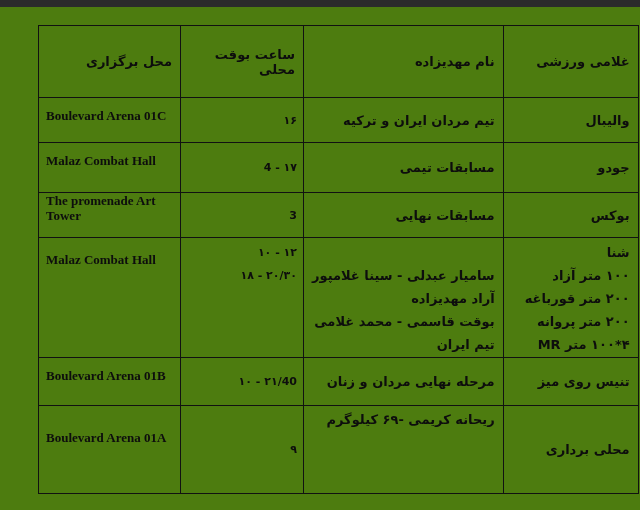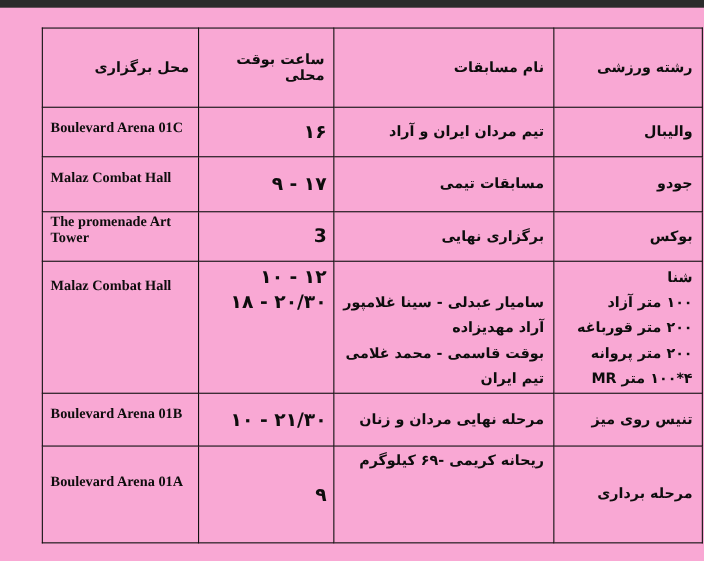--- a/index.html
+++ b/index.html
@@ -1,17 +1,17 @@
 <!DOCTYPE html>
 <html><head>
 <meta charset="utf-8">
 <style>
   html,body{margin:0;padding:0;}
   .screen{
-    position:relative;width:640px;height:510px;background:#f9a8d4;overflow:hidden;
+    position:relative;width:640px;height:510px;background:#4d7c0f;overflow:hidden;
     font-family:"DejaVu Sans",sans-serif;color:#0d0d0d;
   }
   .top-bar{position:absolute;left:0;top:0;width:640px;height:7px;background:#2b2b2b;}
   table.sched{
     position:absolute;left:38px;top:25px;
     border-collapse:collapse;table-layout:fixed;
   }
   .sched td,.sched th{border:1.5px solid #111111;overflow:hidden;}
   .sched th{
     font-weight:bold;font-size:13px;vertical-align:middle;
@@ -21,21 +21,21 @@
   tr.r0{height:45px;} tr.r1{height:50px;} tr.r2{height:45px;}
   tr.r3{height:120px;} tr.r4{height:48px;} tr.r5{height:88px;}
   td.venue{
     font-family:"Liberation Serif",serif;font-weight:bold;font-size:13px;
     text-align:left;vertical-align:top;padding:10px 4px 0 7px;line-height:15px;margin-left:28px;
   }
   tr.r2 td.venue{font-size:13px;padding-top:0;}
   tr.r3 td.venue{padding-top:14px;}
   tr.r5 td.venue{padding-top:24px;}
   td.time{
-    font-weight:bold;font-size:17px;text-align:right;
+    font-weight:bold;font-size:11px;text-align:right;
     vertical-align:middle;padding:0 6px;
   }
   td.athlete,td.sport{
     font-weight:bold;font-size:13px;vertical-align:middle;padding:0 8px;
   }
   tr.r3 td.time{vertical-align:top;padding-top:3px;line-height:23px;padding-left:14px;}
   tr.r3 td.athlete{vertical-align:top;padding-top:26px;line-height:23px;}
   tr.r3 td.sport{vertical-align:top;padding-top:3px;line-height:23px;}
   tr.r5 td.athlete{vertical-align:top;padding-top:5px;line-height:17px;}
   .ln{white-space:nowrap;}
@@ -51,57 +51,57 @@
       <col style="width:142px">
         <col style="width:123px">
         <col style="width:157px">
         <col style="width:135px">
     </colgroup>
 
     <tbody>
         <tr class="hdr">
       <th dir="rtl">محل برگزاری</th>
       <th dir="rtl">ساعت بوقت محلی</th>
-      <th dir="rtl">نام مسابقات</th>
-      <th dir="rtl">رشته ورزشی</th>
+      <th dir="rtl">نام مهدیزاده</th>
+      <th dir="rtl">غلامی ورزشی</th>
     </tr>
 
     <tr class="r0">
       <td class="venue">Boulevard Arena 01C</td>
       <td class="time" dir="ltr">
             <div class="ln">۱۶</div>
           </td>
       <td class="athlete" dir="rtl">
-            <div class="ln">تیم مردان ایران و آراد</div>
+            <div class="ln">تیم مردان ایران و ترکیه</div>
           </td>
       <td class="sport" dir="rtl">
             <div class="ln">والیبال</div>
           </td>
     </tr>
 
     <tr class="r1">
       <td class="venue">Malaz Combat Hall</td>
       <td class="time" dir="ltr">
-            <div class="ln">۹ - ۱۷</div>
+            <div class="ln">4 - ۱۷</div>
           </td>
       <td class="athlete" dir="rtl">
             <div class="ln">مسابقات تیمی</div>
           </td>
       <td class="sport" dir="rtl">
             <div class="ln">جودو</div>
           </td>
     </tr>
 
     <tr class="r2">
       <td class="venue">The promenade Art Tower</td>
       <td class="time" dir="ltr">
             <div class="ln">3</div>
           </td>
       <td class="athlete" dir="rtl">
-            <div class="ln">برگزاری نهایی</div>
+            <div class="ln">مسابقات نهایی</div>
           </td>
       <td class="sport" dir="rtl">
             <div class="ln">بوکس</div>
           </td>
     </tr>
 
     <tr class="r3">
       <td class="venue">Malaz Combat Hall</td>
       <td class="time" dir="ltr">
         <div class="ln">۱۰ - ۱۲</div>
@@ -118,37 +118,37 @@
         <div class="ln">۱۰۰ متر آزاد</div>
         <div class="ln">۲۰۰ متر قورباغه</div>
         <div class="ln">۲۰۰ متر پروانه</div>
         <div class="ln">۴*۱۰۰ متر MR</div>
       </td>
     </tr>
 
     <tr class="r4">
       <td class="venue">Boulevard Arena 01B</td>
       <td class="time" dir="ltr">
-            <div class="ln">۱۰ - ۲۱/۳۰</div>
+            <div class="ln">۱۰ - ۲۱/40</div>
           </td>
       <td class="athlete" dir="rtl">
             <div class="ln">مرحله نهایی مردان و زنان</div>
           </td>
       <td class="sport" dir="rtl">
             <div class="ln">تنیس روی میز</div>
           </td>
     </tr>
 
     <tr class="r5">
       <td class="venue">Boulevard Arena 01A</td>
       <td class="time" dir="ltr">
             <div class="ln">۹</div>
           </td>
       <td class="athlete" dir="rtl">
             <div class="ln">ریحانه کریمی -۶۹ کیلوگرم</div>
           </td>
       <td class="sport" dir="rtl">
-            <div class="ln">مرحله برداری</div>
+            <div class="ln">محلی برداری</div>
           </td>
     </tr>
   </tbody>
     </table>
 </div>
 
 </body></html>

